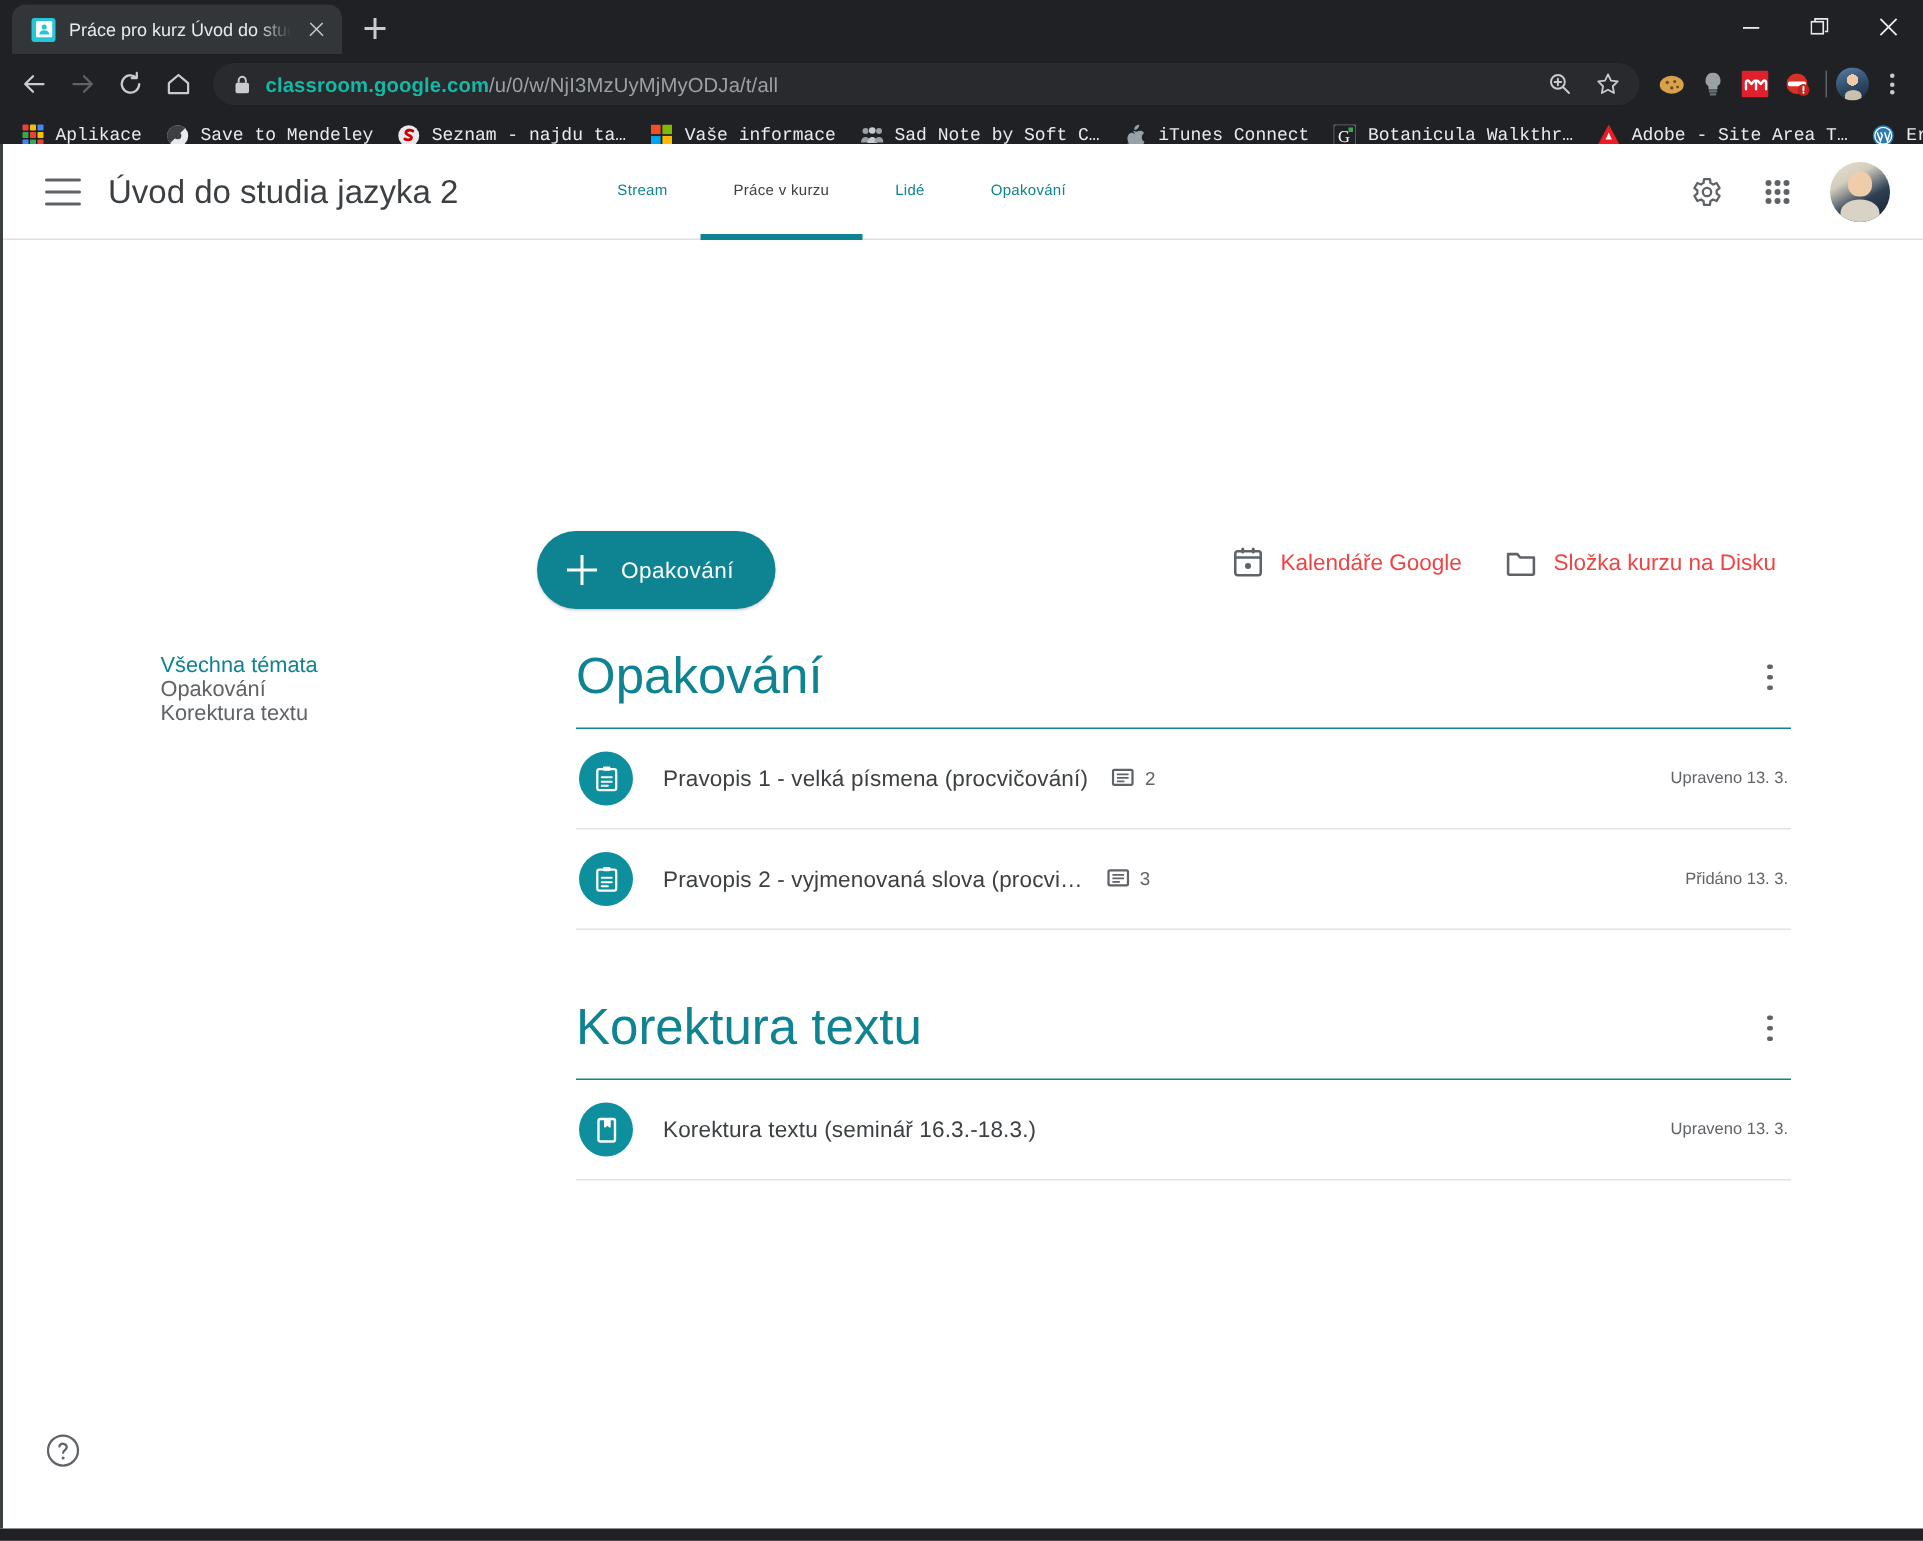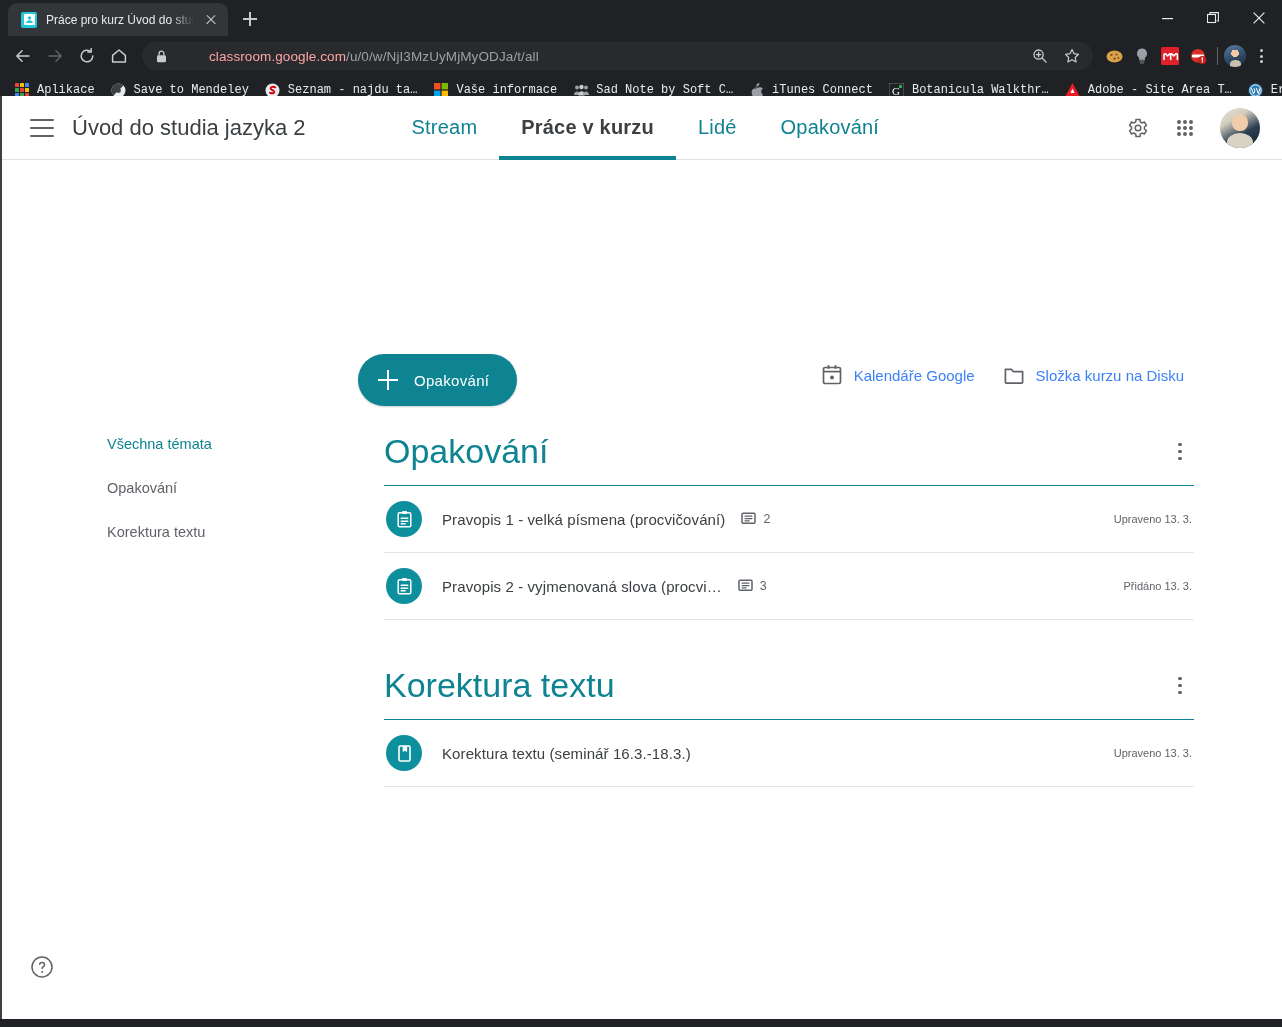--- a/index.html
+++ b/index.html
@@ -60,21 +60,21 @@
   }
   .navbtn { width: 30px; height: 30px; display:flex; align-items:center; justify-content:center; cursor:pointer; border-radius:50%; flex:none; }
   .navbtn svg { display:block; }
   .omnibox {
     flex: 1; height: 28px; background: #292a2d; border-radius: 14px;
     display: flex; align-items: center; padding: 0 8px 0 14px; margin: 0 6px;
     gap: 10px; min-width: 0;
   }
   .lock { flex:none; display:flex; }
   .url { font-size: 13.5px; color: #9aa0a6; white-space: nowrap; overflow:hidden; flex:1; letter-spacing: 0.1px; }
-  .url b { color: #fca5a5; font-weight: 400; margin-left: 32px; }
+  .url b { color: #14b8a6; font-weight: 700; }
   .omni-right { display:flex; align-items:center; gap: 6px; flex:none; }
   .tb-icon { width: 26px; height:26px; display:flex; align-items:center; justify-content:center; cursor:pointer; flex:none; }
   .tb-icon svg, .tb-icon > div { display:block; }
   .ext-sep { width:1px; height:18px; background:#5f6368; margin: 0 4px; }
   .profile-pic {
     width: 22px; height: 22px; border-radius: 50%; flex:none; cursor:pointer;
     background:
       radial-gradient(circle at 50% 38%, #f1c9a5 0 22%, transparent 22%),
       linear-gradient(160deg,#5b7fa6 0%,#2e4a66 55%,#1b2b3c 100%);
     overflow:hidden; position:relative;
@@ -103,24 +103,24 @@
   .page { position:absolute; left:0; top:96px; width:1282px; height:923px; background:#fff; border-left:2px solid #3c4043;}
   .cr-header {
     height: 64px; display:flex; align-items:center; border-bottom:1px solid #e0e0e0;
     position:relative; background:#fff;
   }
   .hamburger { width:24px; height:18px; margin-left:28px; margin-right:18px; display:flex; flex-direction:column; justify-content:space-between; cursor:pointer; flex:none;}
   .hamburger i { display:block; height:2px; background:#5f6368; border-radius:1px; }
   .course-title { font-size: 22px; color:#3c4043; font-weight:400; white-space:nowrap; }
   .cr-tabs { display:flex; align-items:stretch; height:64px; margin-left:84px; }
   .cr-tab {
-    display:flex; align-items:center; padding: 15px 22px; font-size:20px;
+    display:flex; align-items:center; padding: 15px 22px; font-size:10px;
     color:#0e8391; cursor:pointer; position:relative; white-space:nowrap; letter-spacing:.2px;
   }
-  .cr-tab.active { color:#3c4043; font-weight:700; }
+  .cr-tab.active { color:#3c4043; font-weight:400; }
   .cr-tab.active::after {
     content:""; position:absolute; left:0; right:0; bottom:0; height:4px; background:#0e8391;
   }
   .hdr-right { position:absolute; right:22px; top:0; height:64px; display:flex; align-items:center; gap:22px; }
   .ic-btn { width:26px; height:26px; display:flex; align-items:center; justify-content:center; cursor:pointer; }
   .avatar {
     width:40px; height:40px; border-radius:50%; cursor:pointer; overflow:hidden; position:relative;
     background: linear-gradient(150deg,#e8e2d6 0%,#d3cdbe 30%, #2d3f52 62%, #14202e 100%);
   }
   .avatar::before{
@@ -140,23 +140,23 @@
     color:#fff; display:flex; align-items:center; gap:16px; cursor:pointer; border:none;
     box-shadow: 0 1px 2px rgba(60,64,67,.25);
   }
   .create-plus { width:20px; height:20px; position:relative; flex:none; }
   .create-plus::before{content:"";position:absolute;left:0;top:9px;width:20px;height:2px;background:#fff;}
   .create-plus::after {content:"";position:absolute;left:9px;top:0;width:2px;height:20px;background:#fff;}
   .create-label { font-size:15px; font-weight:500; letter-spacing:.3px; }
 
   .quick-links { position:absolute; right:98px; top:204px; display:flex; align-items:center; gap:28px; }
   .qlink { display:flex; align-items:center; gap:11px; cursor:pointer; }
-  .qlink span { font-size:15px; color:#3b82f6; white-space:nowrap; }
-
-  .topics-nav { position:absolute; left:105px; top:276px; display:flex; flex-direction:column; gap:28px; width:200px;}
+  .qlink span { font-size:15px; color:#ef4444; white-space:nowrap; }
+
+  .topics-nav { position:absolute; left:105px; top:276px; display:flex; flex-direction:column; width:200px;}
   .topic-link { font-size:14.5px; color:#5f6368; cursor:pointer; white-space:nowrap; }
   .topic-link.active { color:#0e8391; font-weight:500; }
 
   .stream { position:absolute; left:382px; top:272px; width:810px; }
   .topic-block { margin-bottom: 46px; }
   .topic-head {
     display:flex; align-items:center; justify-content:space-between;
     border-bottom: 1px solid #0e8391; padding-bottom: 14px;
   }
   .topic-name { font-size: 34px; color:#0e8391; font-weight:400; letter-spacing:0px; }

